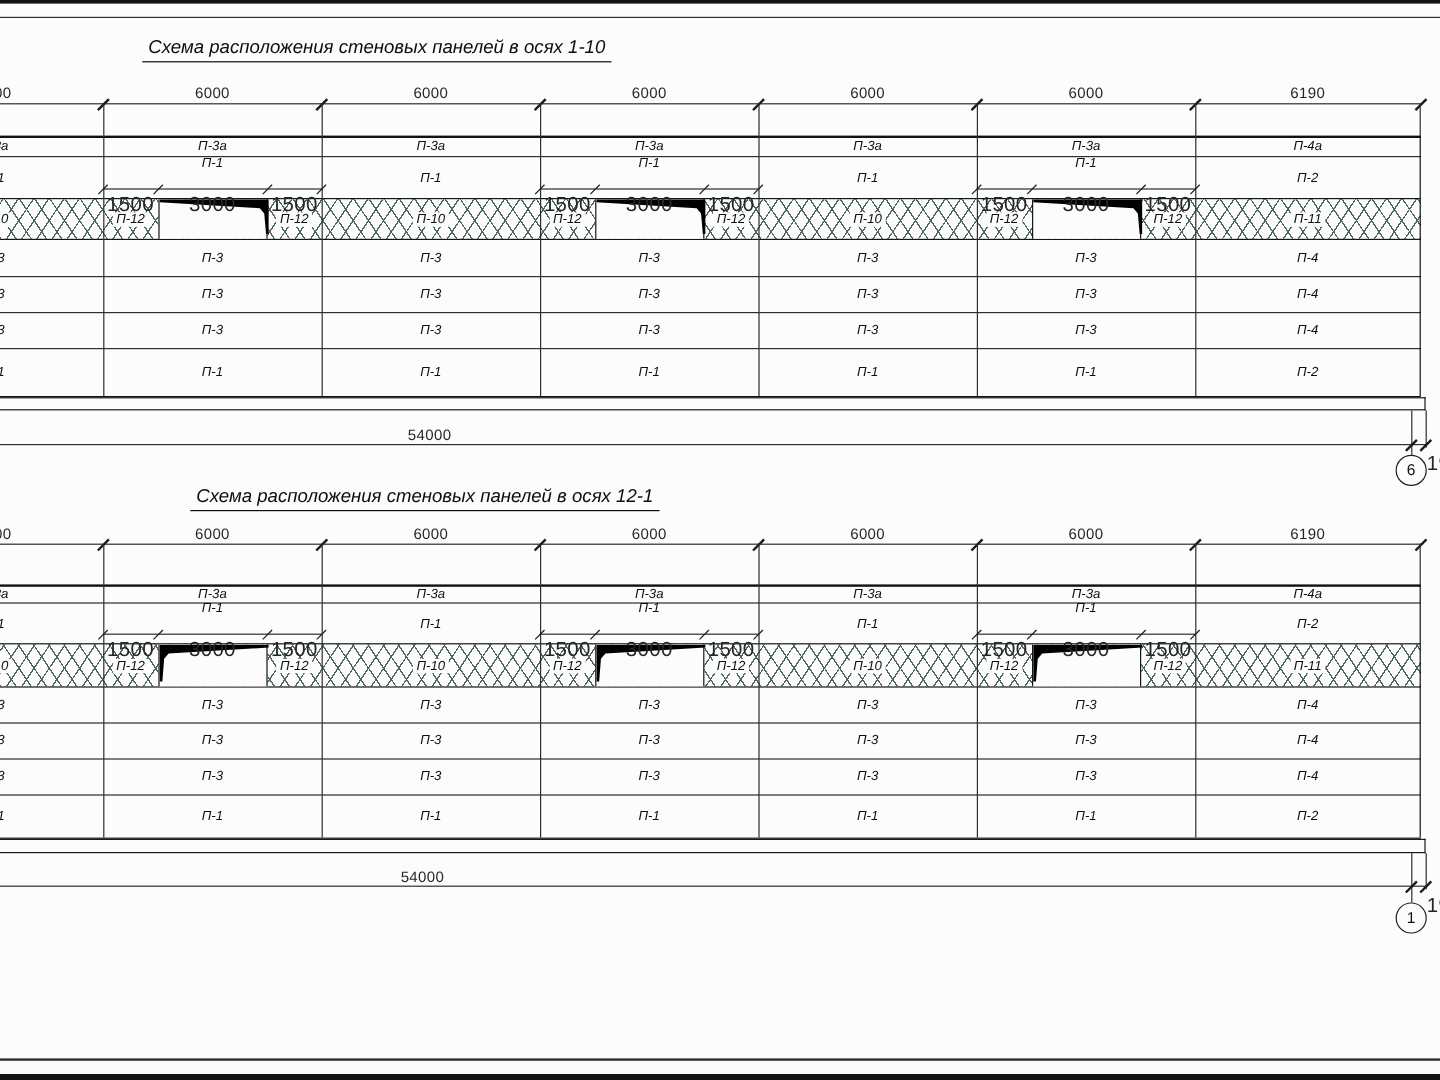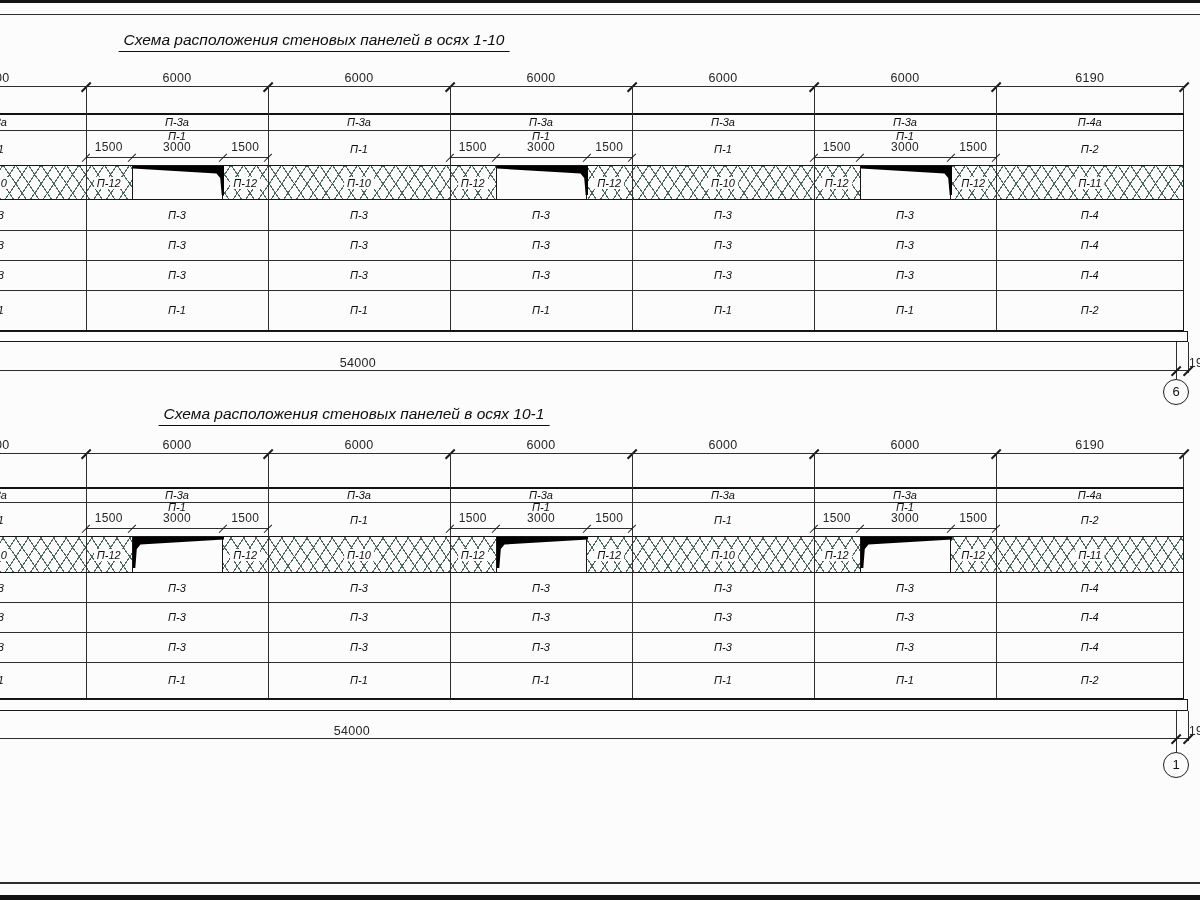--- a/index.html
+++ b/index.html
@@ -7,21 +7,21 @@
     position:relative;width:1200px;height:900px;background:#fcfcfc;
     overflow:hidden;font-family:"Liberation Sans",sans-serif;color:#1d1d1d;
   }
   .ln{position:absolute;background:#262626;}
   .ln.thin{background:#2e2e2e;}
   .ln.thick{background:#121212;}
   .dimtext{
     position:absolute;font-size:12.5px;letter-spacing:.3px;white-space:nowrap;
     color:#262626;transform:translate(-50%,-50%);
   }
-  .dimtext.small{font-size:12px;}
+  .dimtext.small{font-size:17px;margin-top:24px;}
   .dimtext.edge{transform:translate(0,-50%);}
   .ptext{
     position:absolute;font-size:11px;font-style:italic;white-space:nowrap;
     color:#0f0f0f;transform:translate(-50%,-50%);
   }
   .ptext .chip{background:#fcfcfc;padding:0 3px;}
   .title{
     position:absolute;transform:translateX(-50%);font-style:italic;font-size:15.5px;
     color:#0d0d0d;border-bottom:1.4px solid #0d0d0d;padding:0 5px 2px;white-space:nowrap;
   }
@@ -194,21 +194,21 @@
         <div class="ln thin" style="left: 0px; top: 370px; width: 1188.5px; height: 1.1px;"></div>
         <div class="ln thin" style="left: 1176px; top: 341.5px; width: 1.1px; height: 37.5px;"></div>
         <div class="ln thin" style="left: 1187.5px; top: 341.5px; width: 1.1px; height: 31.5px;"></div>
         <div class="tick" style="left: 1176px; top: 370.5px;"></div>
         <div class="tick" style="left: 1187.5px; top: 370.5px;"></div>
         <div class="dimtext" style="left: 358px; top: 362.5px;">54000</div>
         <div class="dimtext small edge" style="left: 1189px; top: 363px;">190</div>
         <div class="circle" style="left: 1176px; top: 392px;">6</div>
       </div>
       <div class="" style="position: absolute; left: 0px; top: 0px; width: 1200px; height: 900px;">
-        <div class="title" style="left: 354px; top: 405px;">Схема расположения стеновых панелей в осях 10-1</div>
+        <div class="title" style="left: 354px; top: 405px;">Схема расположения стеновых панелей в осях 12-1</div>
         <div class="ln thin" style="left: 0px; top: 453px; width: 1184px; height: 1.1px;"></div>
         <div class="tick" style="left: 86px; top: 453.5px;"></div>
         <div class="ln thin" style="left: 86px; top: 453px; width: 1.1px; height: 34px;"></div>
         <div class="tick" style="left: 268px; top: 453.5px;"></div>
         <div class="ln thin" style="left: 268px; top: 453px; width: 1.1px; height: 34px;"></div>
         <div class="tick" style="left: 450px; top: 453.5px;"></div>
         <div class="ln thin" style="left: 450px; top: 453px; width: 1.1px; height: 34px;"></div>
         <div class="tick" style="left: 632px; top: 453.5px;"></div>
         <div class="ln thin" style="left: 632px; top: 453px; width: 1.1px; height: 34px;"></div>
         <div class="tick" style="left: 814px; top: 453.5px;"></div>

